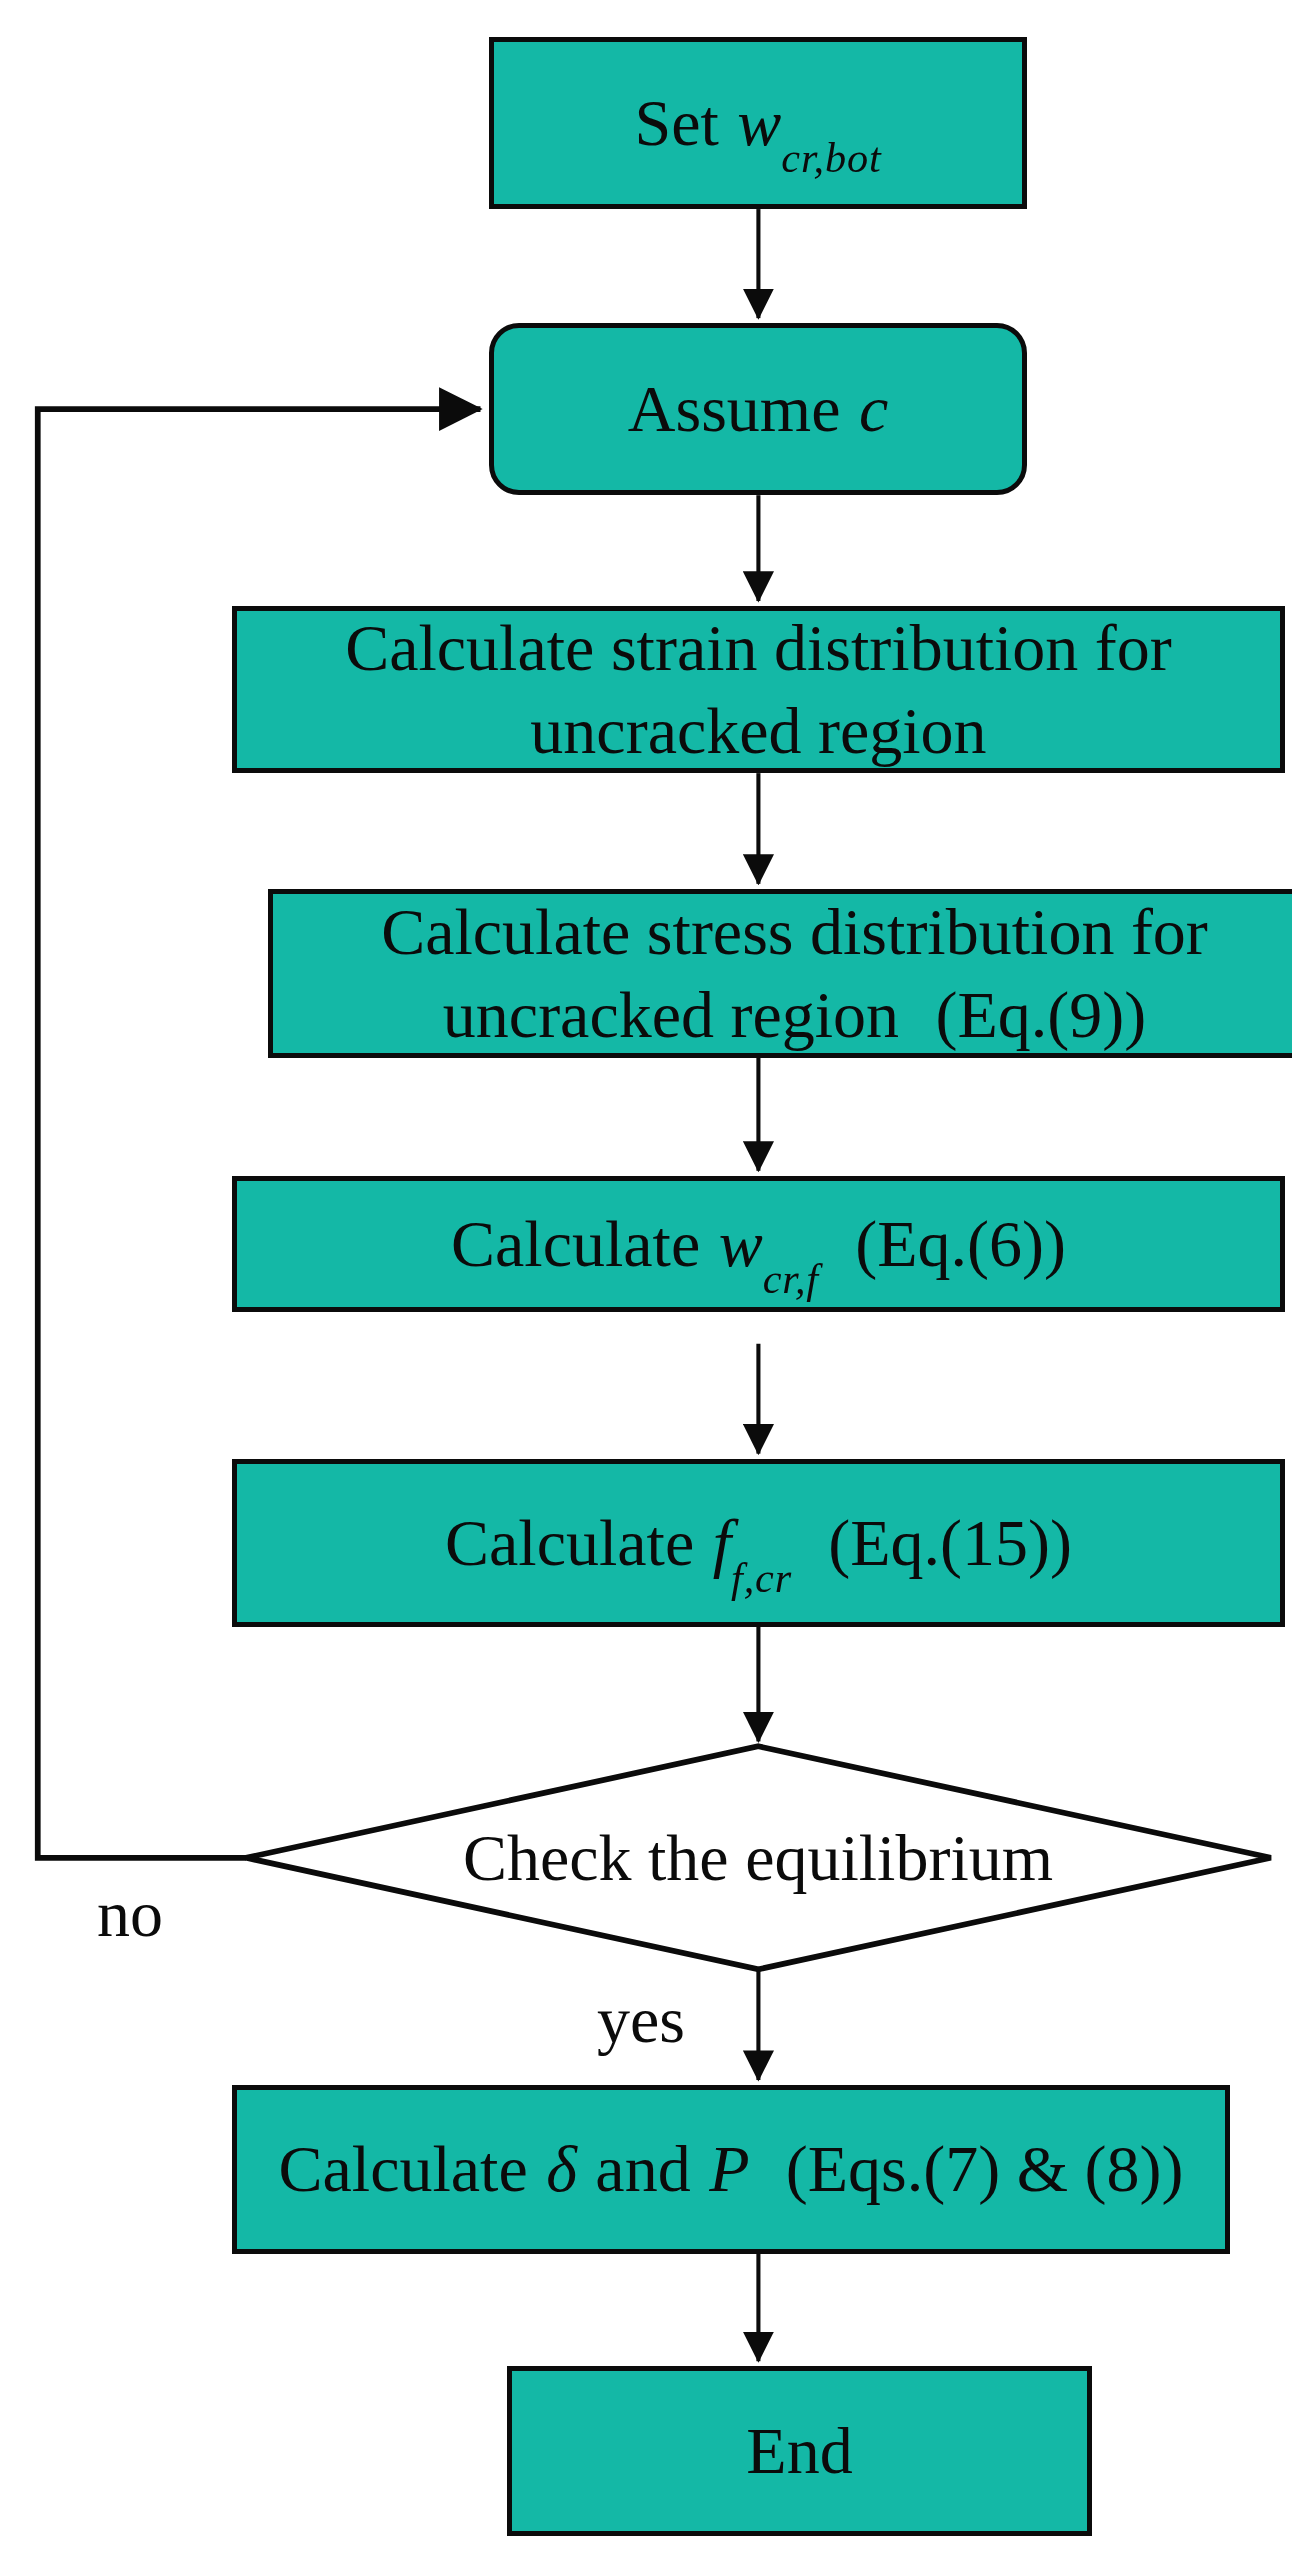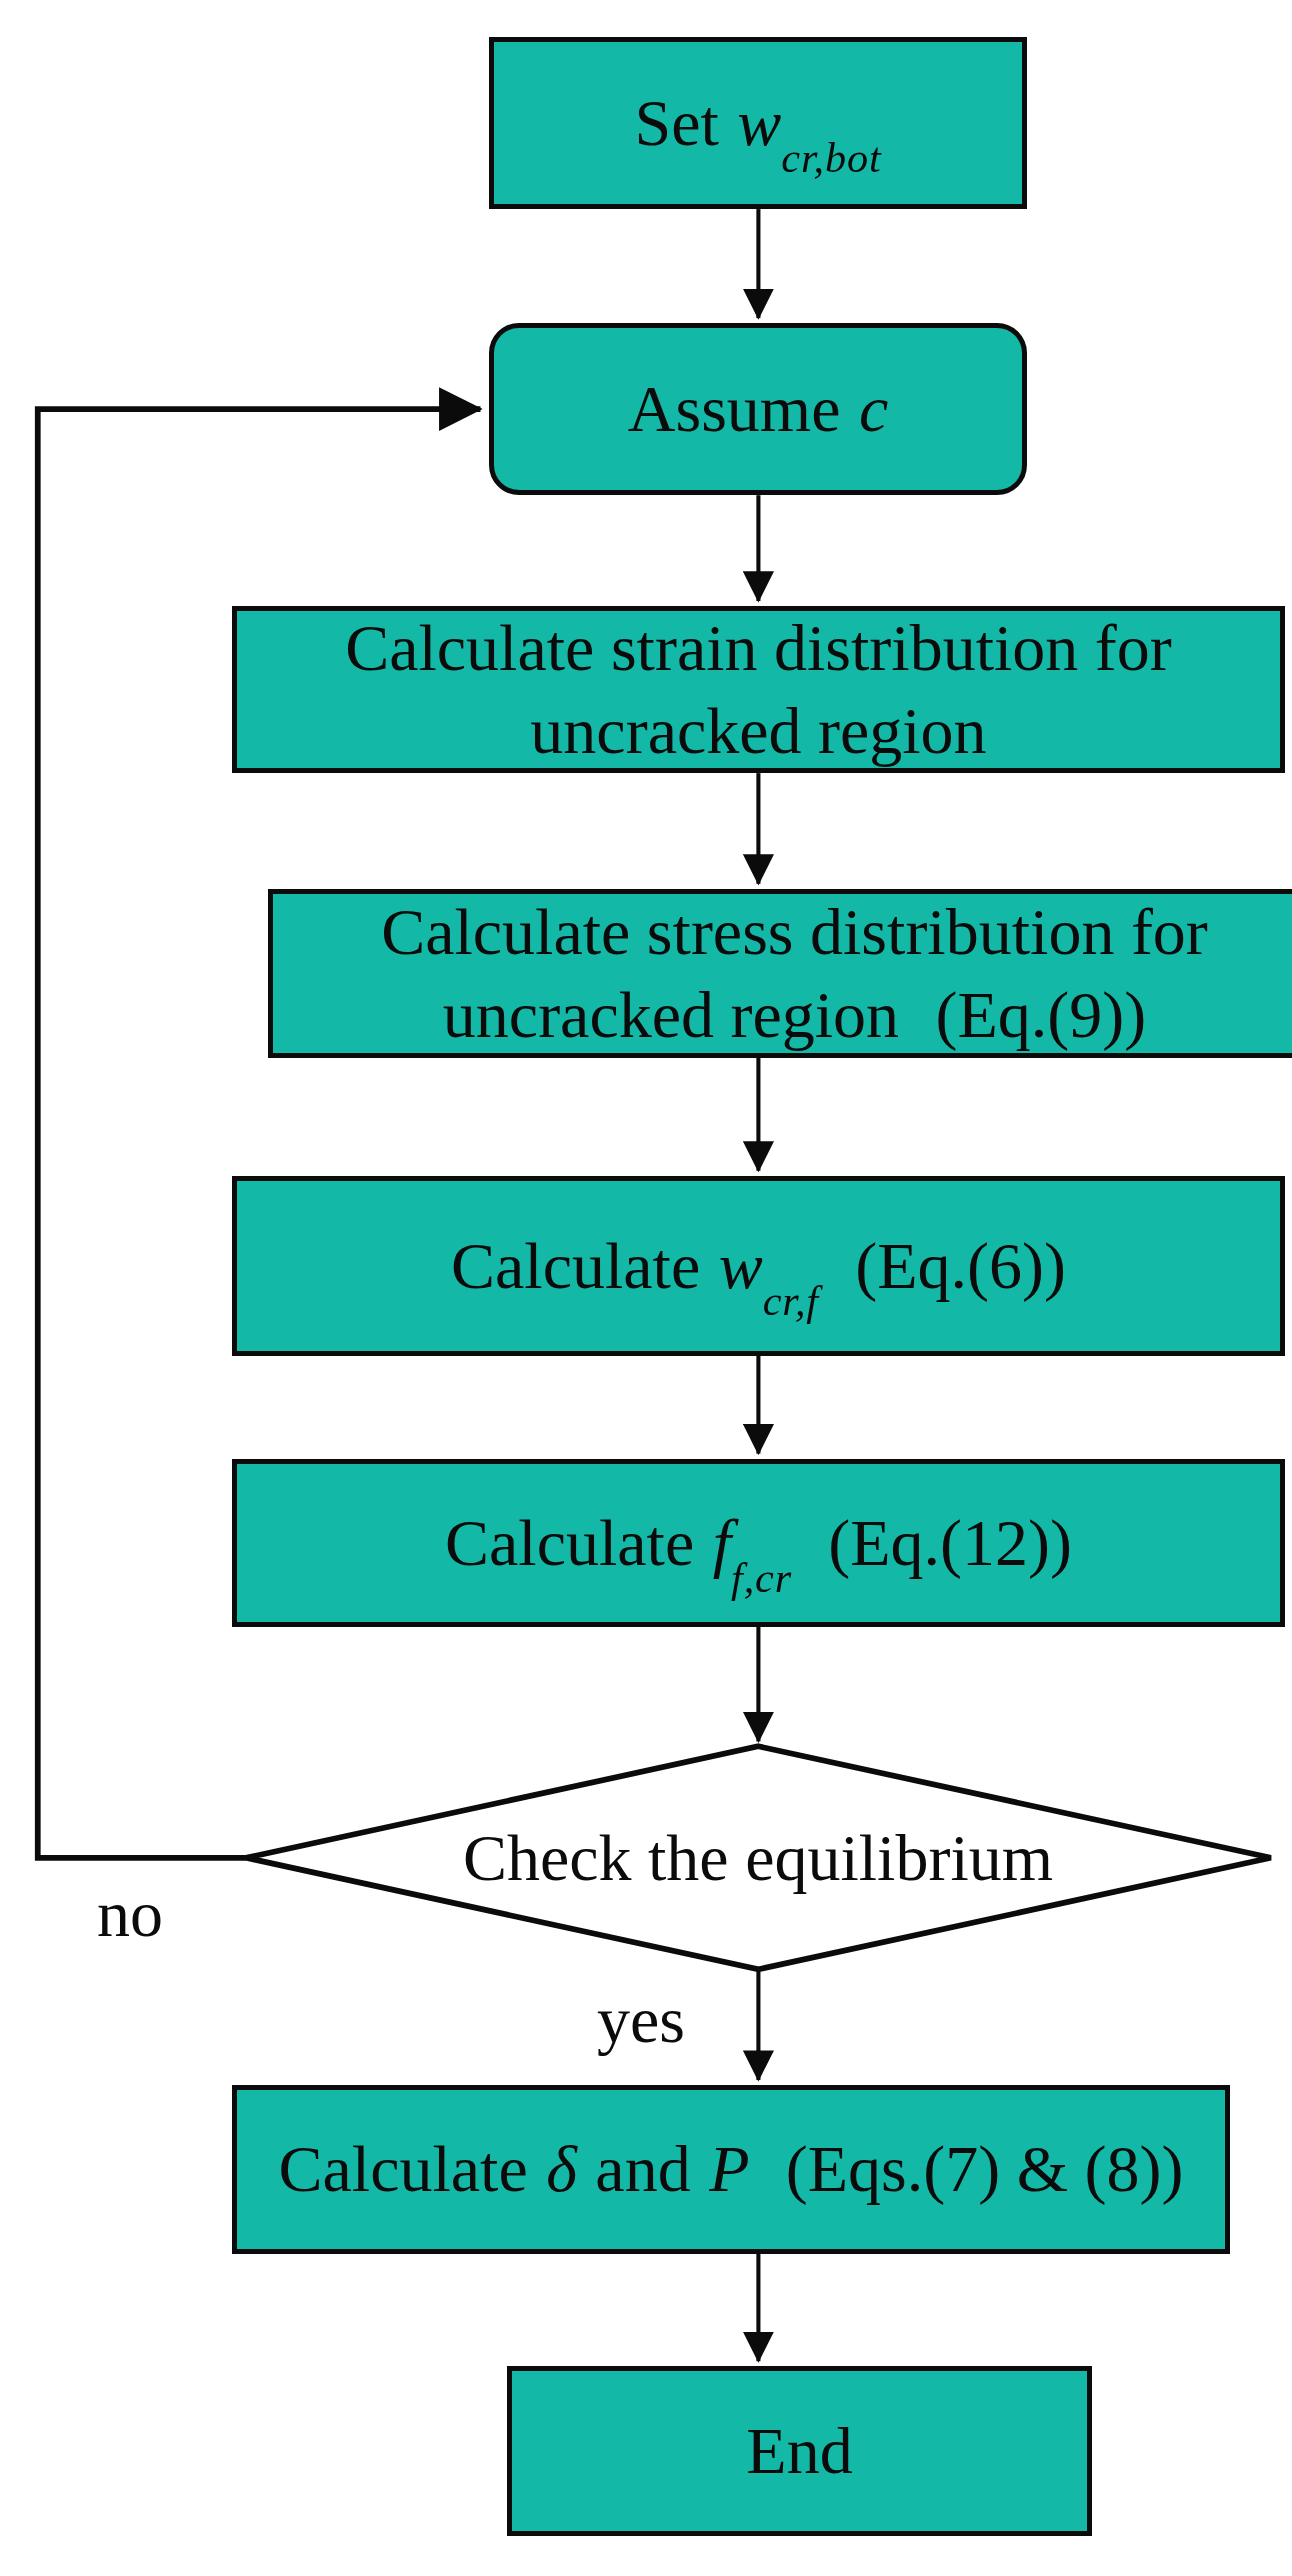--- a/index.html
+++ b/index.html
@@ -118,29 +118,29 @@
     <div>uncracked region</div>
   </div>
 
   <div class="node" style="left:232px; top:889px; width:1053px; height:169px;margin-left:36px;">
     <div>Calculate stress distribution for</div>
     <div>
       <span>uncracked region</span><span class="eq">(Eq.(9))</span>
     </div>
   </div>
 
-  <div class="node" style="left:232px; top:1176px; width:1053px; height:180px;">
+  <div class="node" style="left:232px; top:1176px; width:1053px; height:136px;">
     <div class="row">
       <span>Calculate</span><span class="mvar">w</span><sub class="msub">cr,f</sub><span class="eq">(Eq.(6))</span>
     </div>
   </div>
 
   <div class="node" style="left:232px; top:1459px; width:1053px; height:168px;">
     <div class="row">
-      <span>Calculate</span><span class="mvar">f</span><sub class="msub">f,cr</sub><span class="eq">(Eq.(12))</span>
+      <span>Calculate</span><span class="mvar">f</span><sub class="msub">f,cr</sub><span class="eq">(Eq.(15))</span>
     </div>
   </div>
 
   <div class="dlabel" style="left:348px; top:1800px; width:820px; height:115px;">Check the equilibrium</div>
 
   <div class="edge-label" style="left:97px; top:1876px;">no</div>
   <div class="edge-label" style="left:597px; top:1982px;">yes</div>
 
   <div class="node" style="left:232px; top:2085px; width:998px; height:169px;">
     <div class="row">

